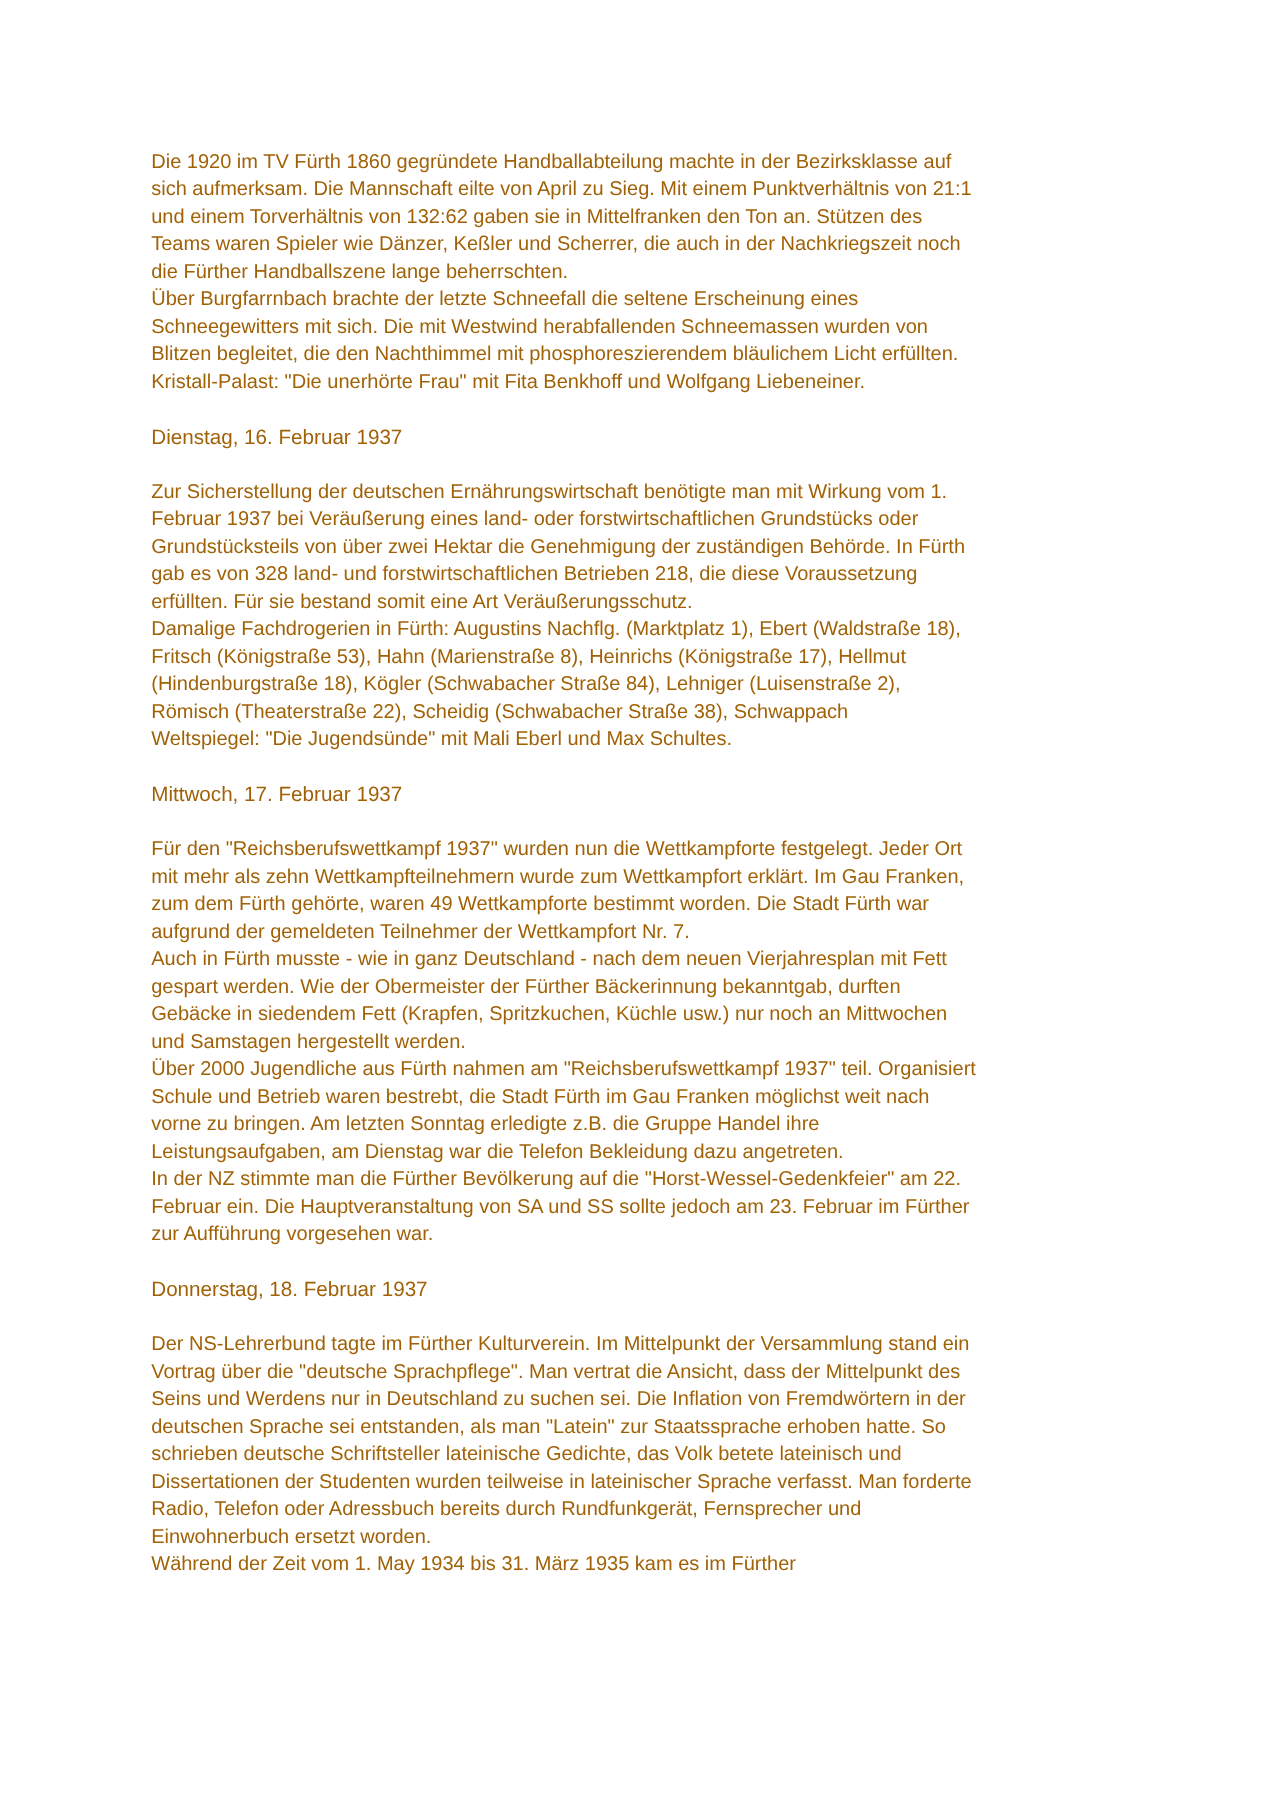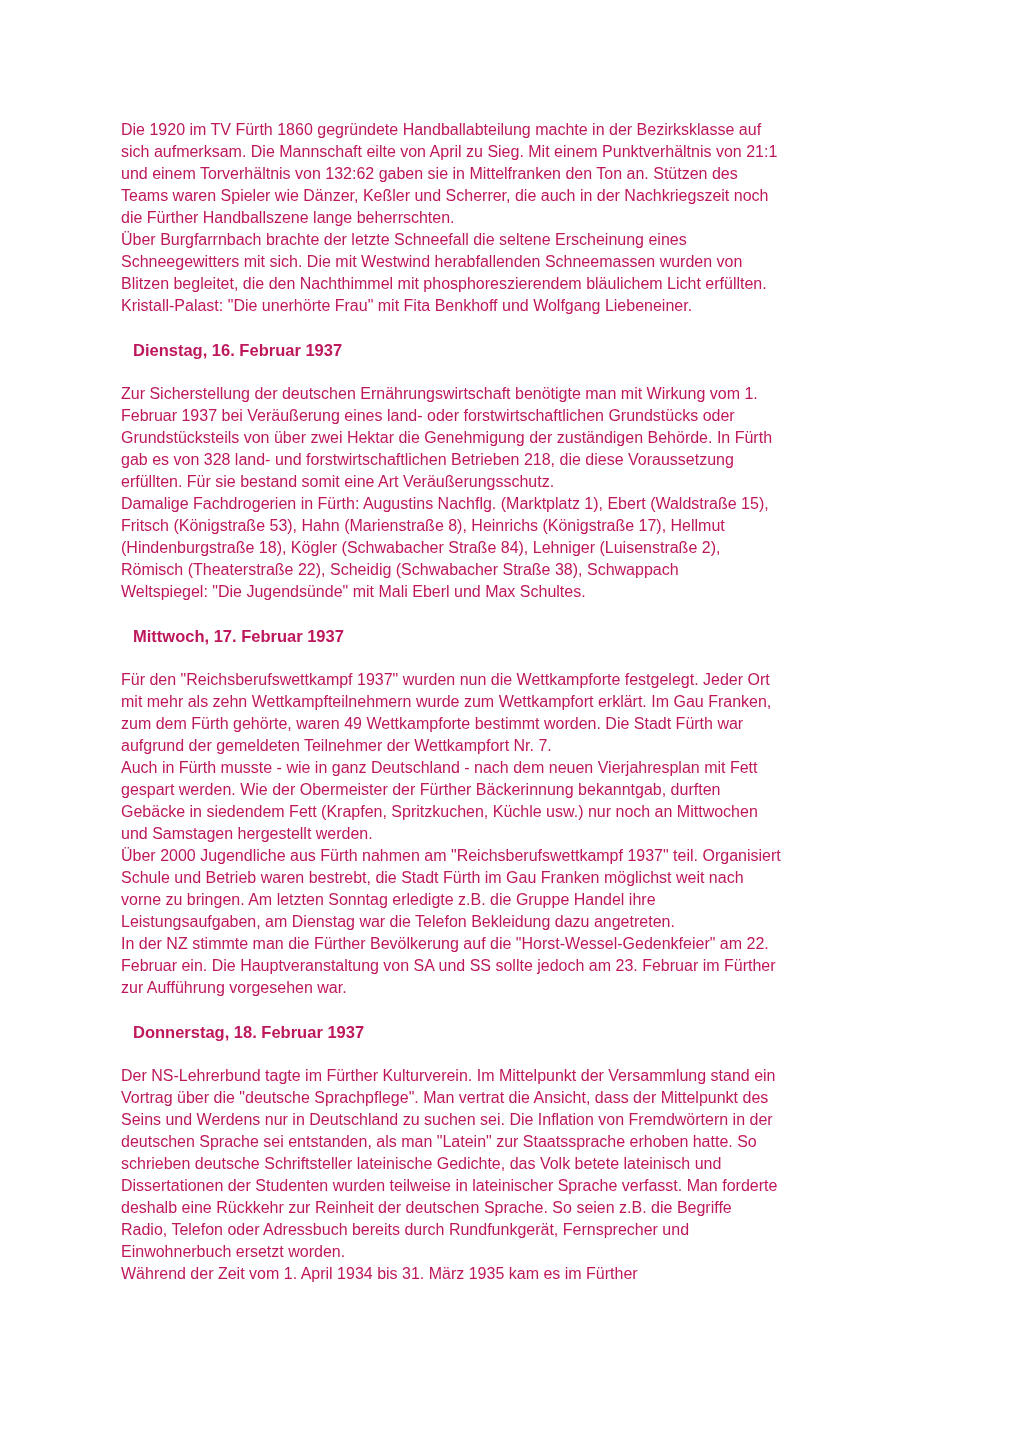--- a/index.html
+++ b/index.html
@@ -26,31 +26,31 @@
   .line {
     font-size: 16px;
     line-height: 22px;
     white-space: pre;
     font-weight: normal;
   }
   .heading {
     font-size: 16.5px;
     line-height: 22px;
     white-space: pre;
-    font-weight: bold;
-    margin: 22px 0 22px 12px;
+    font-weight: normal;
+    margin: 22px 0 22px 0;
   }
   .paragraph {
     margin: 0;
   }
 </style>
 </head>
 <body>
 
-<div class="page" style="background: rgb(255, 255, 255); color: #be185d;">
+<div class="page" style="background: rgb(255, 255, 255); color: #a16207;">
   <div class="content" id="doc-content">
       <div class="paragraph">
         <div class="line">Die 1920 im TV Fürth 1860 gegründete Handballabteilung machte in der Bezirksklasse auf</div>
         <div class="line">sich aufmerksam. Die Mannschaft eilte von April zu Sieg. Mit einem Punktverhältnis von 21:1</div>
         <div class="line">und einem Torverhältnis von 132:62 gaben sie in Mittelfranken den Ton an. Stützen des</div>
         <div class="line">Teams waren Spieler wie Dänzer, Keßler und Scherrer, die auch in der Nachkriegszeit noch</div>
         <div class="line">die Fürther Handballszene lange beherrschten.</div>
       </div>
       <div class="paragraph">
         <div class="line">Über Burgfarrnbach brachte der letzte Schneefall die seltene Erscheinung eines</div>
@@ -62,21 +62,21 @@
       </div>
       <div class="heading">Dienstag, 16. Februar 1937</div>
       <div class="paragraph">
         <div class="line">Zur Sicherstellung der deutschen Ernährungswirtschaft benötigte man mit Wirkung vom 1.</div>
         <div class="line">Februar 1937 bei Veräußerung eines land- oder forstwirtschaftlichen Grundstücks oder</div>
         <div class="line">Grundstücksteils von über zwei Hektar die Genehmigung der zuständigen Behörde. In Fürth</div>
         <div class="line">gab es von 328 land- und forstwirtschaftlichen Betrieben 218, die diese Voraussetzung</div>
         <div class="line">erfüllten. Für sie bestand somit eine Art Veräußerungsschutz.</div>
       </div>
       <div class="paragraph">
-        <div class="line">Damalige Fachdrogerien in Fürth: Augustins Nachflg. (Marktplatz 1), Ebert (Waldstraße 15),</div>
+        <div class="line">Damalige Fachdrogerien in Fürth: Augustins Nachflg. (Marktplatz 1), Ebert (Waldstraße 18),</div>
         <div class="line">Fritsch (Königstraße 53), Hahn (Marienstraße 8), Heinrichs (Königstraße 17), Hellmut</div>
         <div class="line">(Hindenburgstraße 18), Kögler (Schwabacher Straße 84), Lehniger (Luisenstraße 2),</div>
         <div class="line">Römisch (Theaterstraße 22), Scheidig (Schwabacher Straße 38), Schwappach</div>
       </div>
       <div class="paragraph">
         <div class="line">Weltspiegel: "Die Jugendsünde" mit Mali Eberl und Max Schultes.</div>
       </div>
       <div class="heading">Mittwoch, 17. Februar 1937</div>
       <div class="paragraph">
         <div class="line">Für den "Reichsberufswettkampf 1937" wurden nun die Wettkampforte festgelegt. Jeder Ort</div>
@@ -102,21 +102,20 @@
         <div class="line">zur Aufführung vorgesehen war.</div>
       </div>
       <div class="heading">Donnerstag, 18. Februar 1937</div>
       <div class="paragraph">
         <div class="line">Der NS-Lehrerbund tagte im Fürther Kulturverein. Im Mittelpunkt der Versammlung stand ein</div>
         <div class="line">Vortrag über die "deutsche Sprachpflege". Man vertrat die Ansicht, dass der Mittelpunkt des</div>
         <div class="line">Seins und Werdens nur in Deutschland zu suchen sei. Die Inflation von Fremdwörtern in der</div>
         <div class="line">deutschen Sprache sei entstanden, als man "Latein" zur Staatssprache erhoben hatte. So</div>
         <div class="line">schrieben deutsche Schriftsteller lateinische Gedichte, das Volk betete lateinisch und</div>
         <div class="line">Dissertationen der Studenten wurden teilweise in lateinischer Sprache verfasst. Man forderte</div>
-        <div class="line">deshalb eine Rückkehr zur Reinheit der deutschen Sprache. So seien z.B. die Begriffe</div>
         <div class="line">Radio, Telefon oder Adressbuch bereits durch Rundfunkgerät, Fernsprecher und</div>
         <div class="line">Einwohnerbuch ersetzt worden.</div>
       </div>
       <div class="paragraph">
-        <div class="line">Während der Zeit vom 1. April 1934 bis 31. März 1935 kam es im Fürther</div>
+        <div class="line">Während der Zeit vom 1. May 1934 bis 31. März 1935 kam es im Fürther</div>
       </div>
     </div>
 </div>
 
 </body></html>

